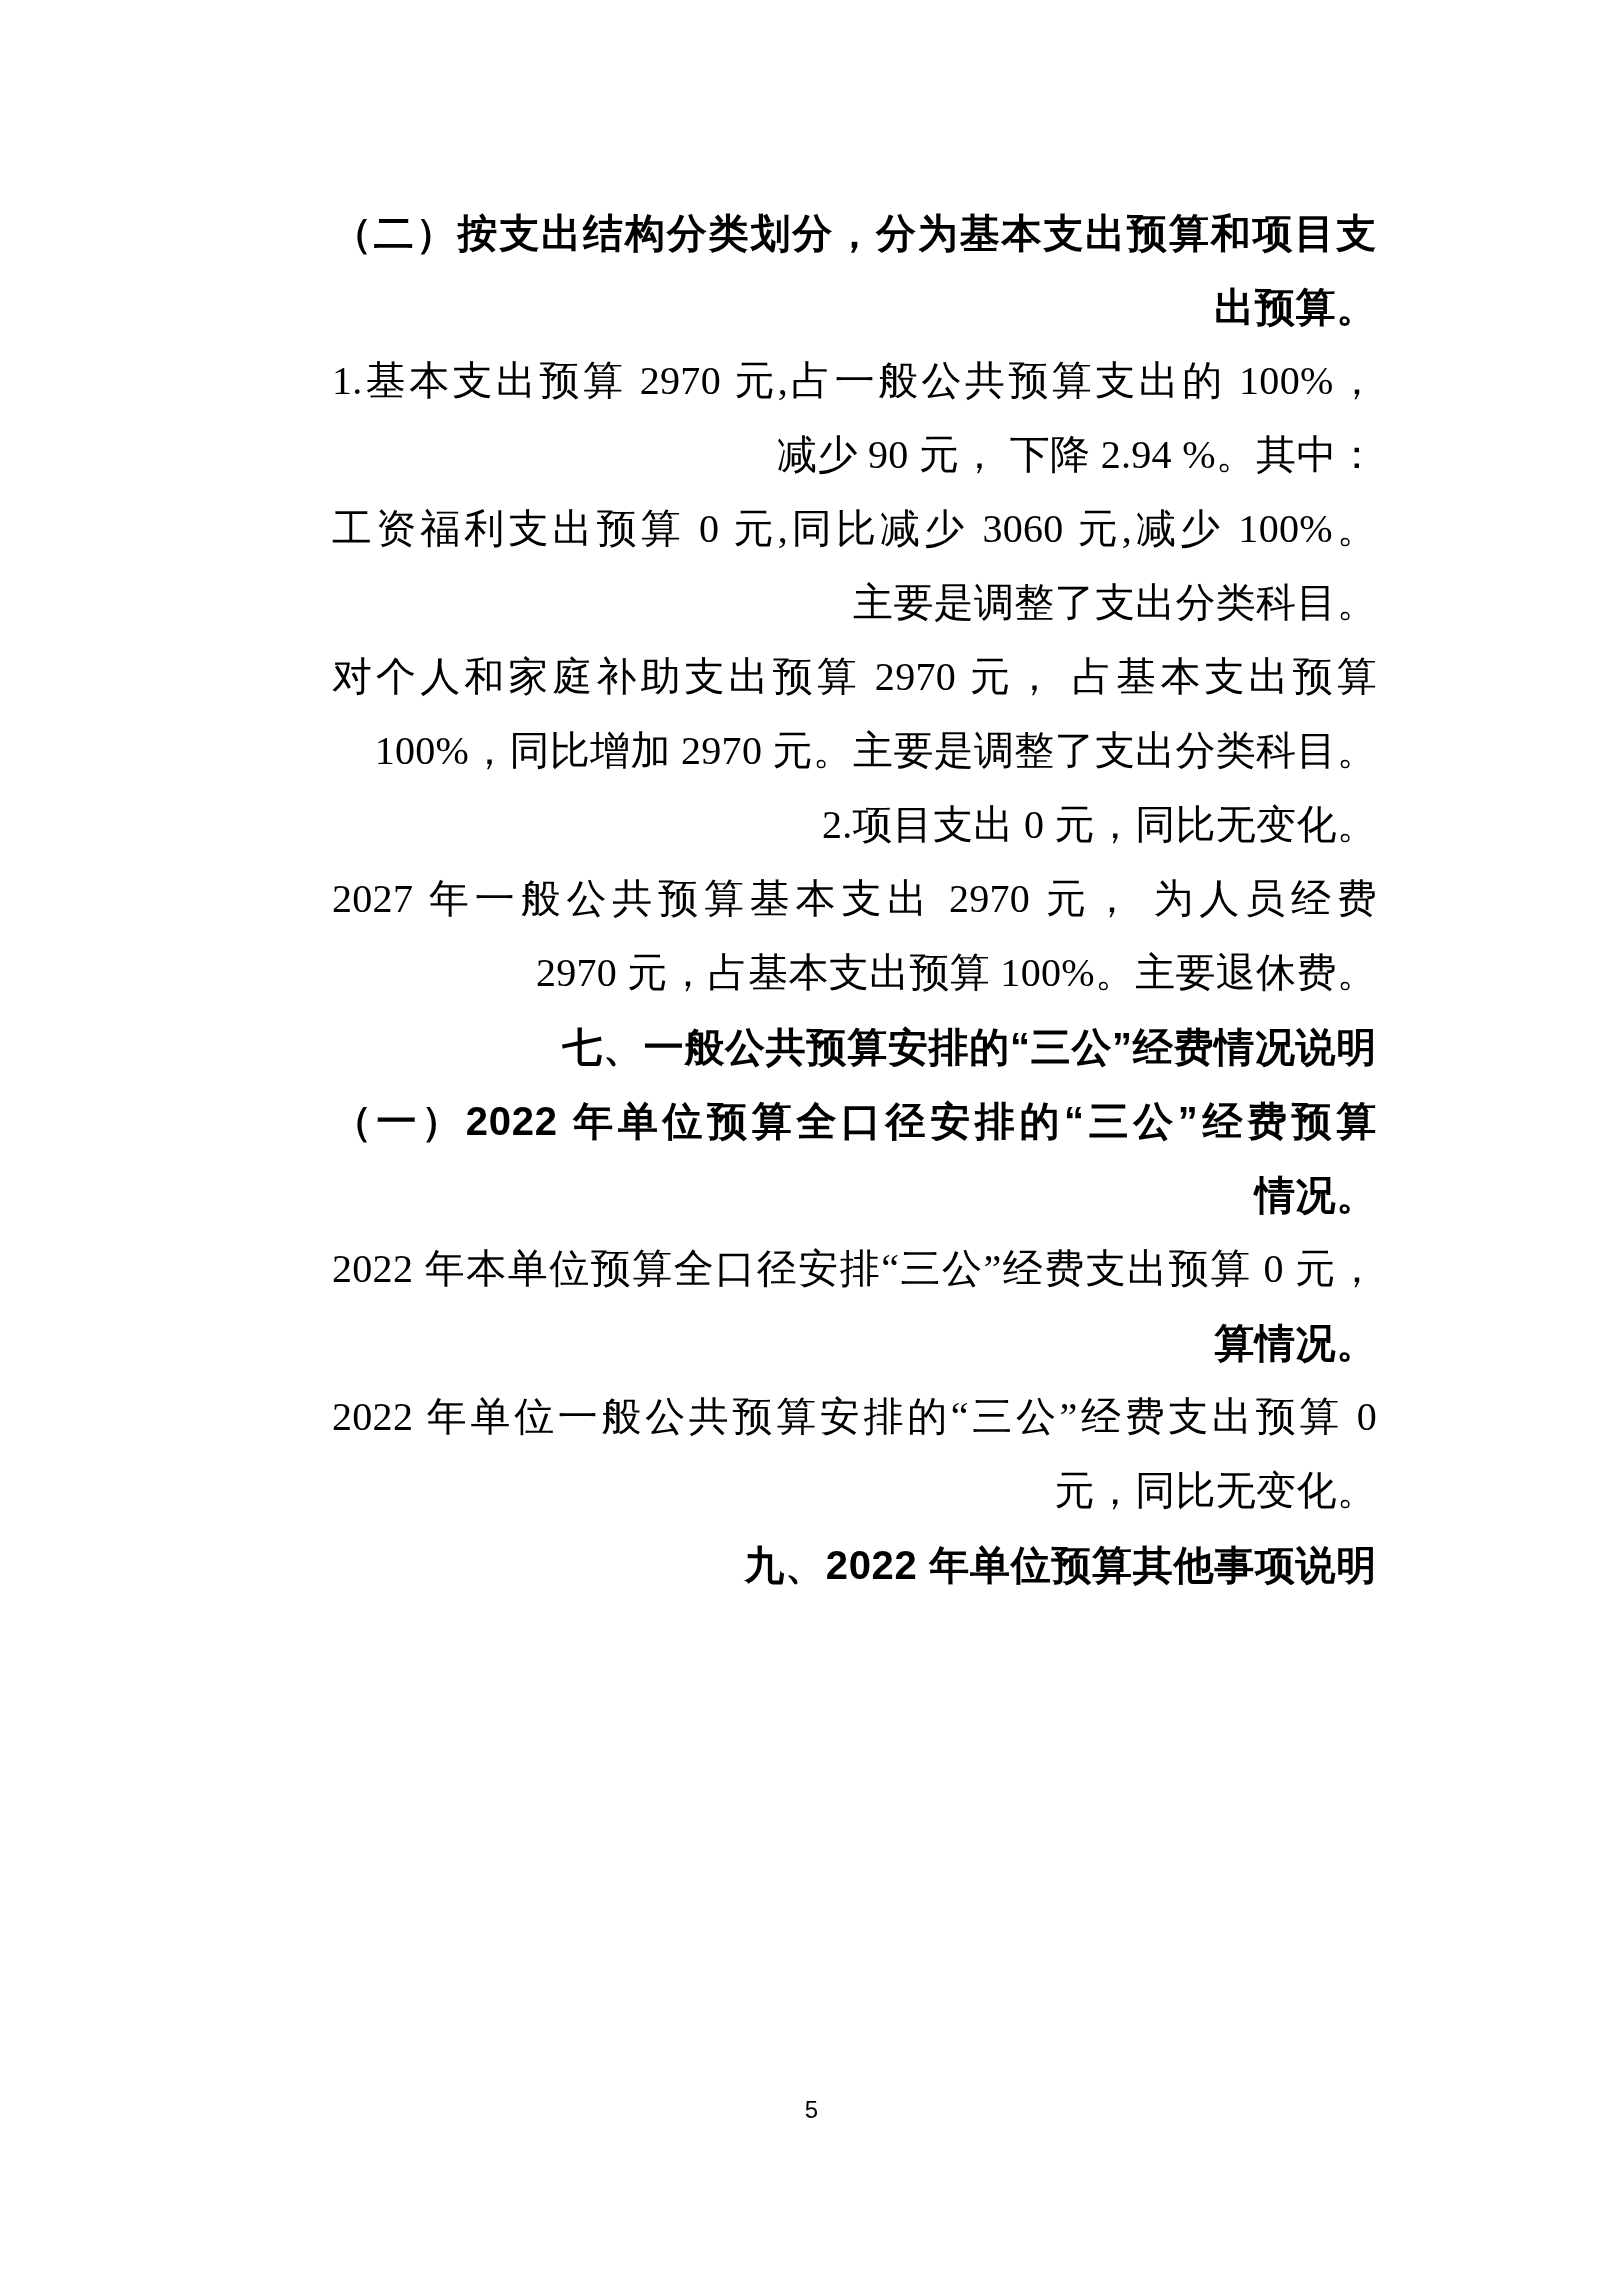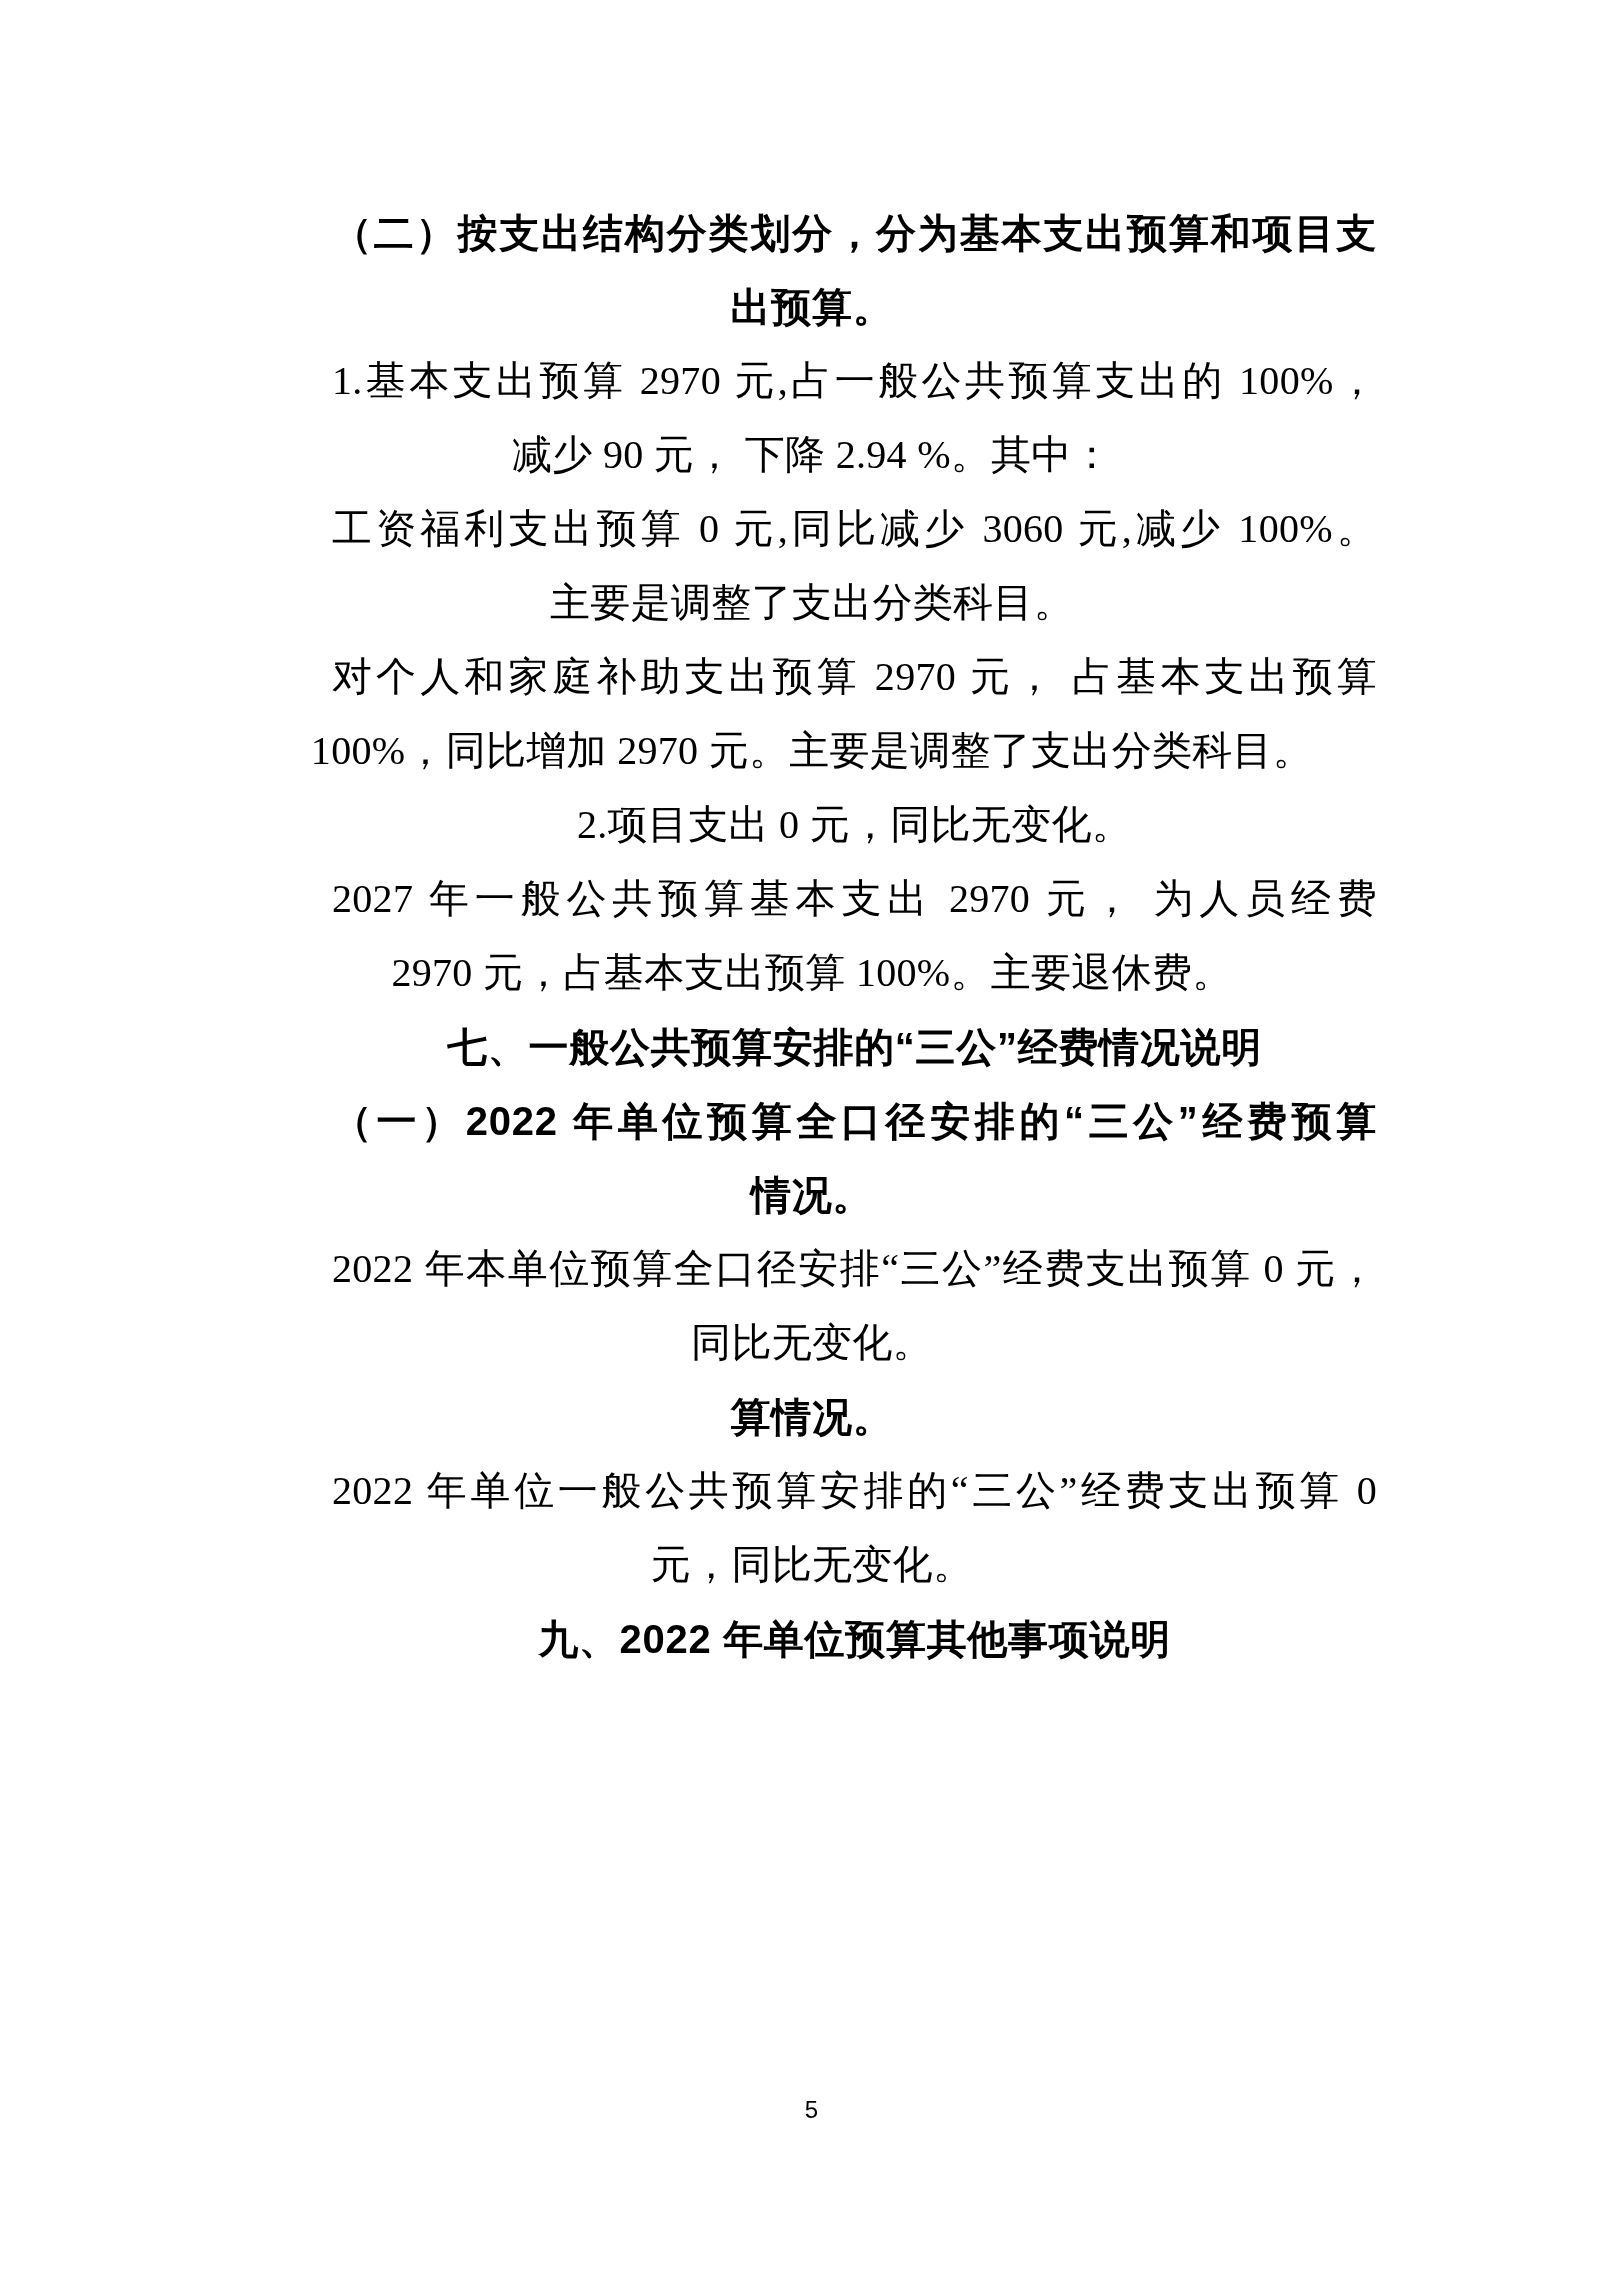--- a/index.html
+++ b/index.html
@@ -21,21 +21,21 @@
     left: 247px;
     top: 196px;
     width: 1130px;
   }
   .line {
     display: block;
     height: 74px;
     line-height: 74px;
     font-size: 40px;
     color: #000000;
-    text-align: center;
+    text-align: right;
     letter-spacing: 0.3px;
   }
   .line.bold {
     font-family: "Liberation Sans", sans-serif;
     font-weight: 700;
     letter-spacing: 0.7px;
   }
   .line.indent {
     padding-left: 85px;
   }
@@ -68,21 +68,20 @@
     <div class="line">主要是调整了支出分类科目。</div>
     <div class="line indent justify">对个人和家庭补助支出预算 2970 元， 占基本支出预算</div>
     <div class="line">100%，同比增加 2970 元。主要是调整了支出分类科目。</div>
     <div class="line indent">2.项目支出 0 元，同比无变化。</div>
     <div class="line indent justify">2027 年一般公共预算基本支出 2970 元， 为人员经费</div>
     <div class="line">2970 元，占基本支出预算 100%。主要退休费。</div>
     <div class="line bold indent">七、一般公共预算安排的“三公”经费情况说明</div>
     <div class="line bold indent justify">（一）2022 年单位预算全口径安排的“三公”经费预算</div>
     <div class="line bold">情况。</div>
     <div class="line indent justify">2022 年本单位预算全口径安排“三公”经费支出预算 0 元，</div>
-    <div class="line">同比无变化。</div>
     <div class="line bold">算情况。</div>
     <div class="line indent justify">2022 年单位一般公共预算安排的“三公”经费支出预算 0</div>
     <div class="line">元，同比无变化。</div>
     <div class="line bold indent">九、2022 年单位预算其他事项说明</div>
   </div>
 
   <div class="page-number">5</div>
 </div>
 
 

